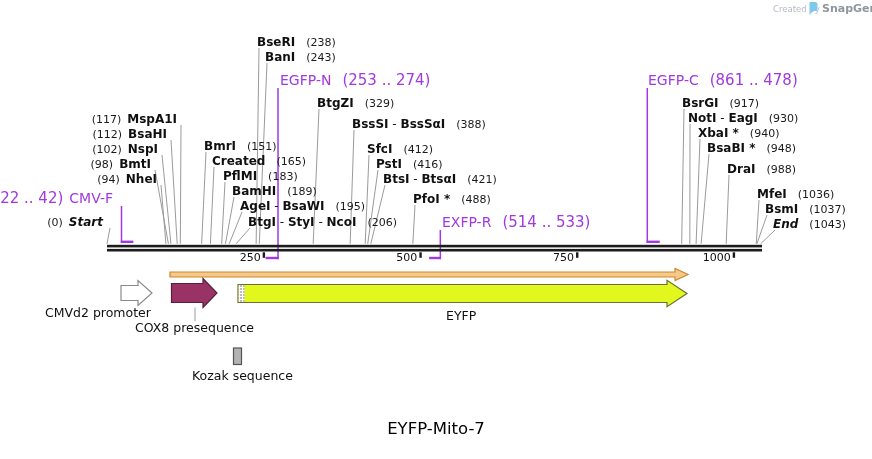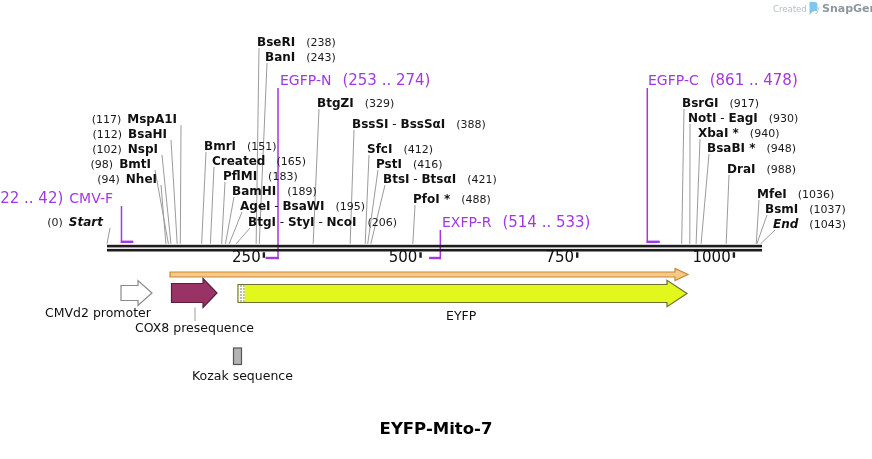--- a/index.html
+++ b/index.html
@@ -8,24 +8,24 @@
   #map-svg{position:absolute;left:0;top:0;}
   .lbl{position:absolute;white-space:nowrap;line-height:13px;}
   .nm{font-weight:bold;font-size:12px;color:#101010;}
   .nm.it{font-style:italic;}
   .ps{font-size:11px;color:#1a1a1a;}
   .dash{font-weight:normal;font-size:12px;color:#1a1a1a;}
   .gapA{display:inline-block;width:11px;}
   .gapB{display:inline-block;width:6px;}
   .primer .nm{font-weight:normal;font-size:14px;}
   .primer .ps{font-size:15px;}
-  .tick-lbl{position:absolute;font-size:15px;color:#101010;text-align:right;line-height:11px;}
+  .tick-lbl{position:absolute;font-size:11px;color:#101010;text-align:right;line-height:11px;}
   .feat-lbl{position:absolute;font-size:12.5px;color:#101010;white-space:nowrap;line-height:14px;}
   .map-title{position:absolute;left:0;width:872px;text-align:center;
-             font-weight:bold;font-size:16.5px;color:#000;}
+             font-weight:normal;font-size:16.5px;color:#000;}
   .map-sub{position:absolute;left:0;width:872px;text-align:center;
            font-size:12.5px;color:#222;}
   .credit{position:absolute;font-size:8.5px;color:#b6bcc4;line-height:10px;}
   .brand{position:absolute;font-size:11px;font-weight:600;color:#8f979e;line-height:12px;}
 </style>
 </head>
 <body>
 
 <div id="app">
   <span class="credit" style="left:773px;top:4px;">Created by</span>

